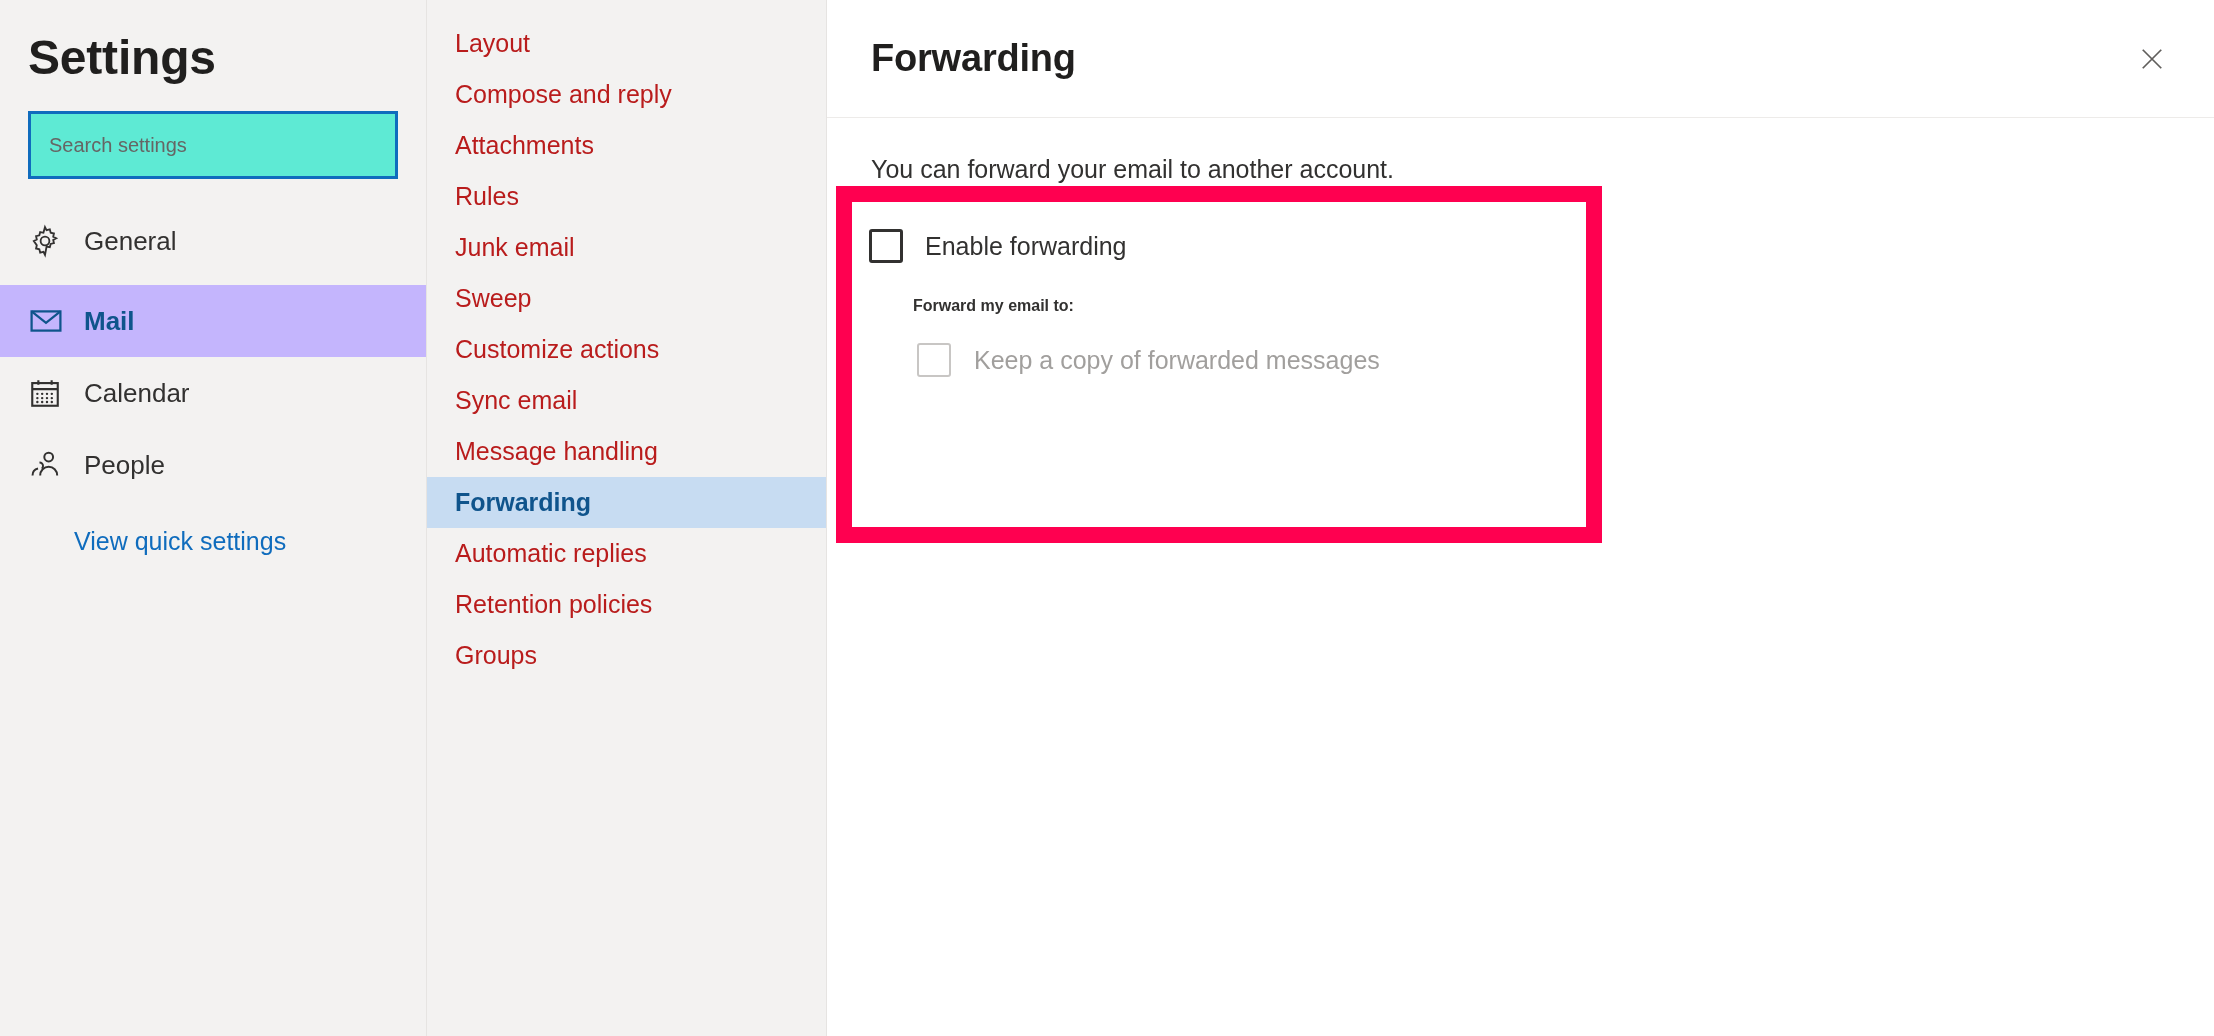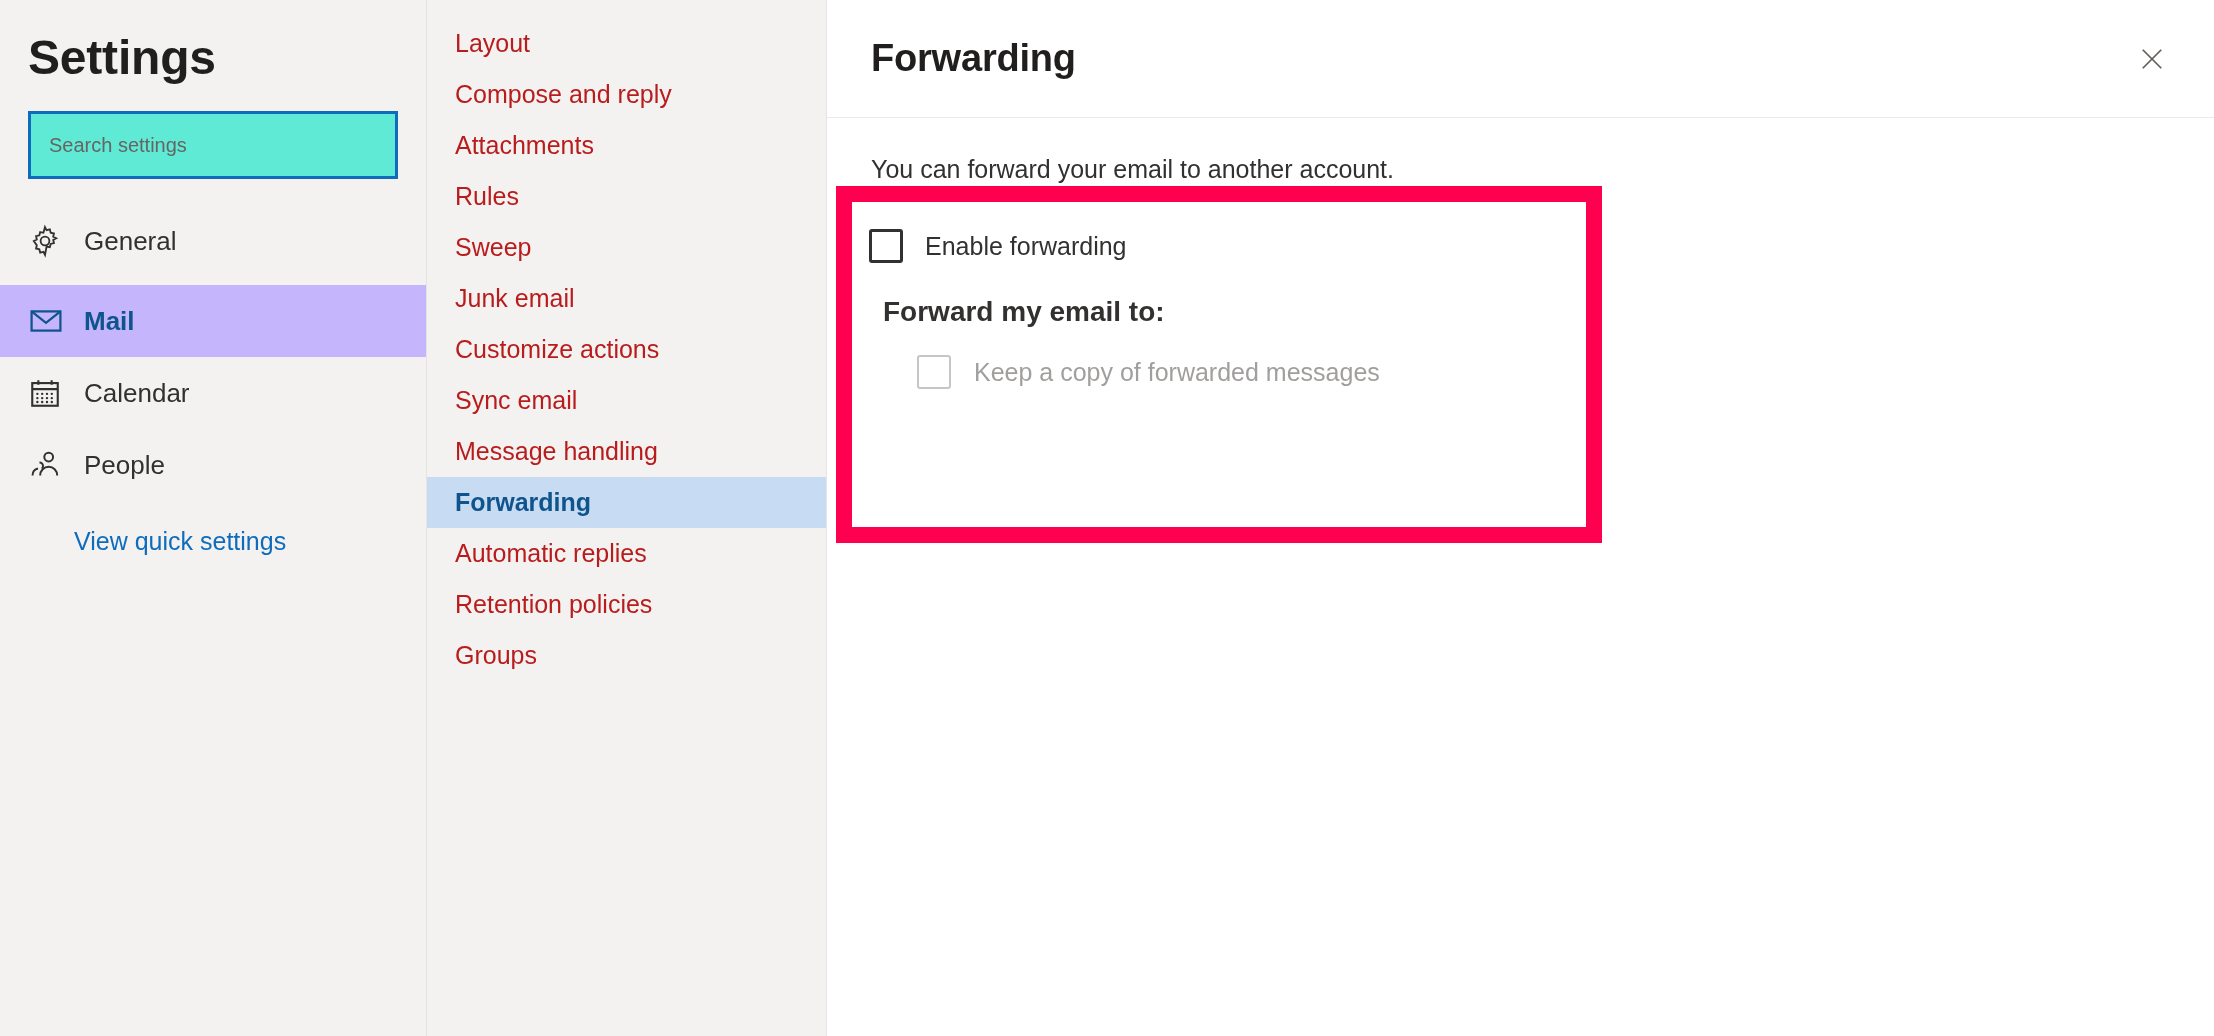--- a/index.html
+++ b/index.html
@@ -223,24 +223,24 @@
   }
 
   .row-enable .cbox-label {
     font-size: 25px;
     color: #323130;
     padding-left: 22px;
     line-height: 1;
   }
 
   .field-label {
-    font-size: 28px;
+    font-size: 16px;
     font-weight: 700;
     color: #323130;
-    padding-left: 31px;
+    padding-left: 61px;
     padding-top: 26px;
     line-height: 1;
   }
 
   .email-input {
     display: block;
     margin: 22px 0 0 53px;
     width: 600px;
     height: 55px;
     background: #f0efee;
@@ -347,24 +347,24 @@
     <div class="mid-item">
       <span class="mid-label">Compose and reply</span>
     </div>
     <div class="mid-item">
       <span class="mid-label">Attachments</span>
     </div>
     <div class="mid-item">
       <span class="mid-label">Rules</span>
     </div>
     <div class="mid-item">
+      <span class="mid-label">Junk email</span>
+    </div>
+    <div class="mid-item">
       <span class="mid-label">Sweep</span>
-    </div>
-    <div class="mid-item">
-      <span class="mid-label">Junk email</span>
     </div>
     <div class="mid-item">
       <span class="mid-label">Customize actions</span>
     </div>
     <div class="mid-item">
       <span class="mid-label">Sync email</span>
     </div>
     <div class="mid-item">
       <span class="mid-label">Message handling</span>
     </div>

